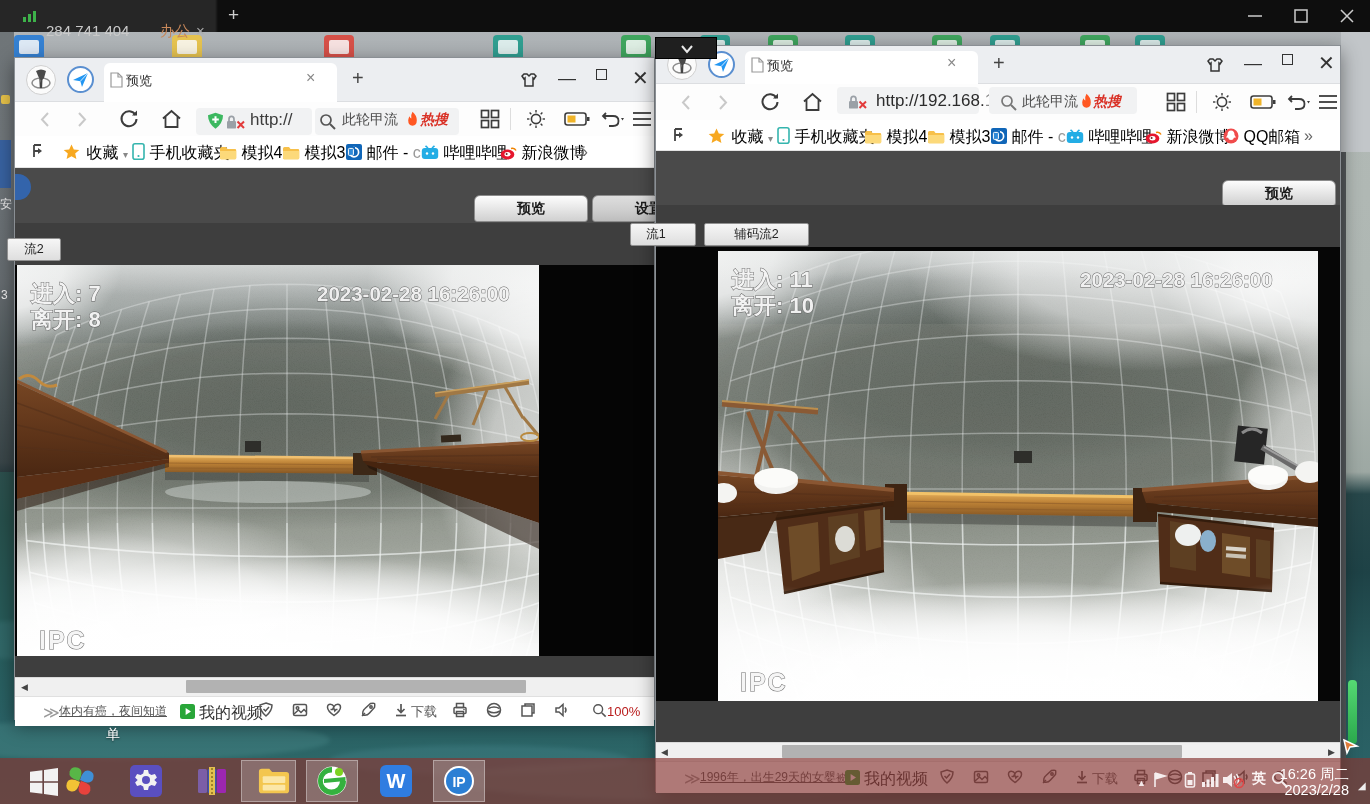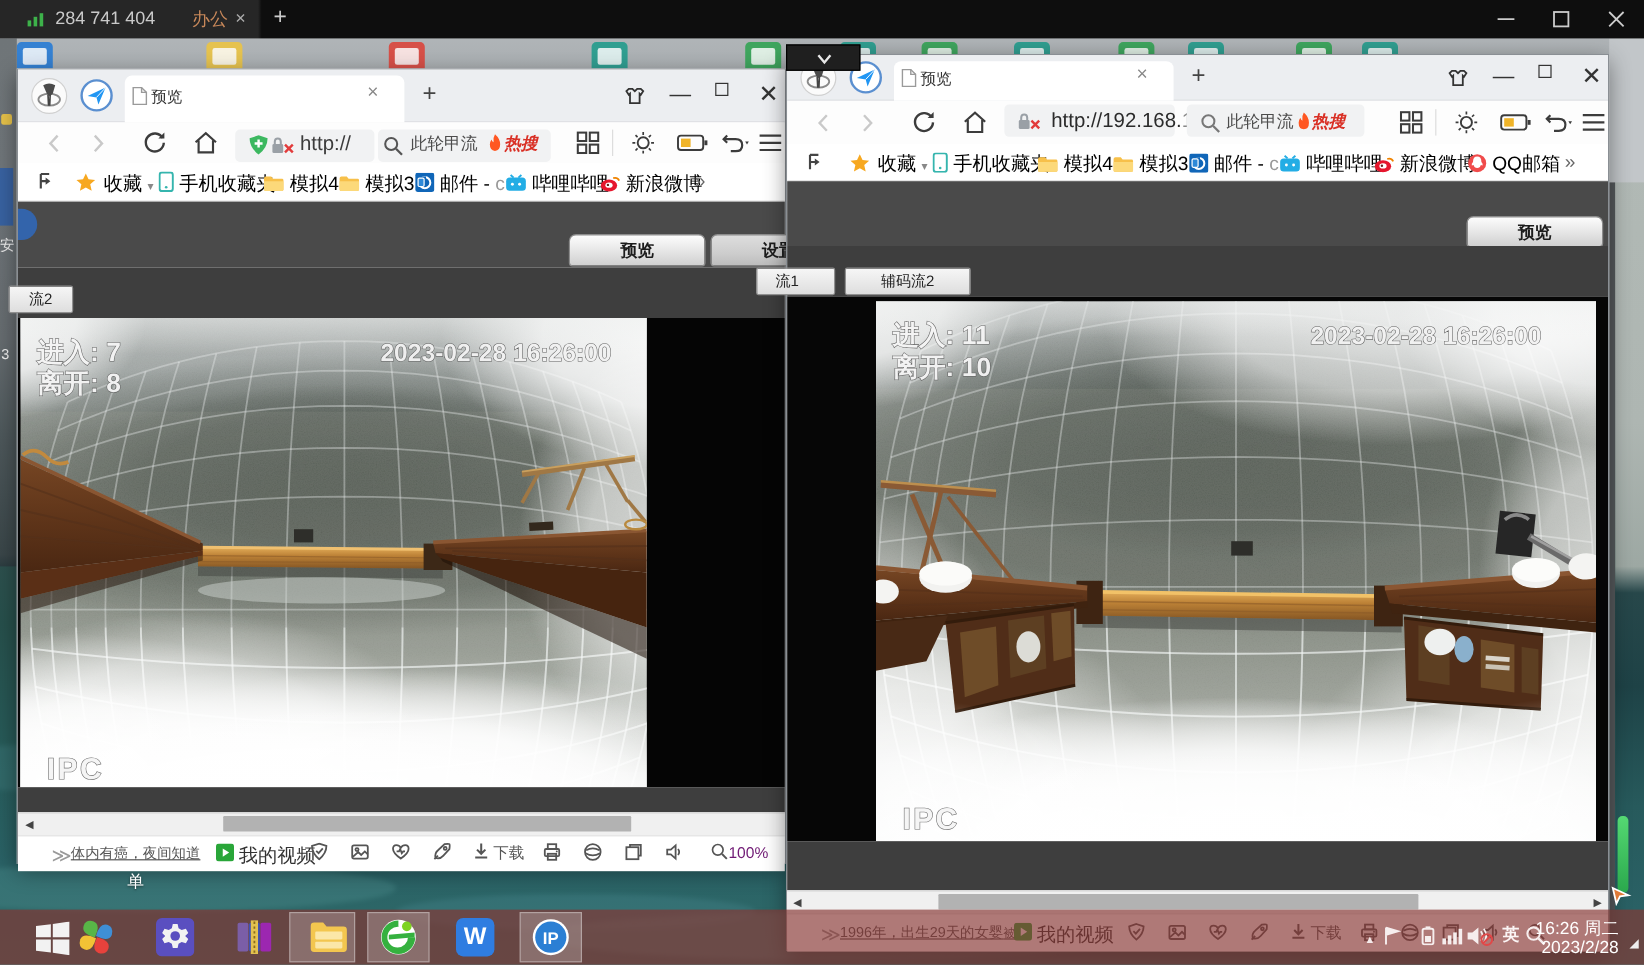--- a/index.html
+++ b/index.html
@@ -3,21 +3,21 @@
 *{margin:0;padding:0;box-sizing:border-box}
 html,body{width:1370px;height:804px;overflow:hidden;font-family:"Liberation Sans",sans-serif}
 body{position:relative;background:#888}
 .abs{position:absolute}
 
 #wall{left:0;top:0;width:1370px;height:804px;
  background:linear-gradient(180deg,#b9bdc0 0,#a8adb0 60px,#8d9497 140px,#6b7478 220px,#4c5a5c 330px,#32504f 430px,#27504c 520px,#275a58 620px,#2a6266 720px,#2f6b68 804px)}
 .wave{position:absolute;border-radius:50%;filter:blur(2px)}
 
 #topbar{left:0;top:0;width:1370px;height:32px;background:linear-gradient(90deg,#262626 0,#262626 215px,#0e0e0e 218px,#0e0e0e 100%);color:#c9c9c9;font-size:15px}
-#topbar .t{position:absolute;top:7px}
+#topbar .t{position:absolute;top:22px}
 .winbtn{position:absolute;top:0;width:46px;height:32px}
 
 .bwin{background:#fff;box-shadow:0 6px 18px rgba(0,0,0,0.45);border:1px solid #8a8f94}
 .tbar{position:absolute;left:0;top:0;width:100%;background:#eceef1;border-bottom:1px solid #dcdee1}
 .tab{position:absolute;background:#fff;border-radius:6px 6px 0 0}
 .tabtx{font-size:13px;color:#333}
 .navrow{position:absolute;left:0;width:100%;background:#fdfdfd}
 .pill{position:absolute;background:#f1f2f3;border-radius:4px}
 .bkrow{position:absolute;left:0;width:100%;background:#fff;border-bottom:1px solid #e4e4e4;font-size:13px;color:#333}
 .bkit{position:absolute;top:8px;white-space:nowrap}
@@ -464,21 +464,21 @@
         <rect x="2" y="4" width="10" height="10" stroke="#555" fill="none" stroke-width="1.5"></rect>
         <path d="M5 4 L5 2 L14 2 L14 11 L12 11" stroke="#555" fill="none" stroke-width="1.5"></path>
       </svg></div>
     <div class="stit" style="top:644px;left:539px"><svg class="ic" width="16" height="16" viewBox="0 0 16 16">
         <path d="M2 6 L5 6 L9 2.5 L9 13.5 L5 10 L2 10 Z" stroke="#555" fill="none" stroke-width="1.5"></path>
         <path d="M11 5.5 Q13 8 11 10.5" stroke="#555" fill="none" stroke-width="1.5"></path>
       </svg></div>
     <div class="stit" style="top:644px;left:577px;color:#555"><svg class="ic" width="15" height="15" viewBox="0 0 17 17">
         <circle cx="7" cy="7" r="5" fill="none" stroke="#555" stroke-width="1.6"></circle>
         <path d="M11 11 L15.5 15.5" stroke="#555" stroke-width="1.8"></path>
-      </svg><span style="font-size:13px;color:#701a75">100%</span></div>
+      </svg><span style="font-size:13px;color:#b91c1c">100%</span></div>
   </div>
 <div class="abs" style="left:655px;top:37px;width:62px;height:22px;background:#1f1f1f;border:1px solid #000;z-index:5">
     <svg width="62" height="22">
       <path d="M26 8 L31 14 36 8" stroke="#e8e8e8" stroke-width="2" fill="none"></path>
     </svg>
   </div>
 <div class="abs bwin" style="left:655px;top:45px;width:686px;height:747px;z-index:4">
     <div class="tbar" style="height:38px"></div>
     <div class="abs" style="left:11px;top:4px;width:30px;height:30px;border-radius:50%;background:#fbfbfb;border:1px solid #d0d0d0">
       <svg width="28" height="28" viewBox="0 0 28 28">
@@ -620,21 +620,21 @@
         <circle cx="8" cy="8" r="7.5" fill="#f04b4b"></circle>
         <path d="M8 2.5 Q11.5 2.5 11.5 7 Q13 8.5 12.5 10 L11 9.5 Q10.5 12 8 12 Q5.5 12 5 9.5 L3.5 10 Q3 8.5 4.5 7 Q4.5 2.5 8 2.5Z" fill="#fff"></path>
       </svg> QQ邮箱</div>
     <div class="bkit" style="top:81px;left:648px;color:#666">»</div>
     <div class="pghead" style="left:0;top:105px;width:684px;height:54px"></div>
     <div class="pbtn" style="left:566px;top:134px;width:114px;height:26px;line-height:24px">预览</div>
     <div class="pgstrip" style="left:0;top:159px;width:684px;height:42px"></div>
     <div class="sbtn" style="left:-26px;top:177px;width:66px;height:23px;line-height:21px;text-align:center;padding-right:14px">流1</div>
     <div class="sbtn" style="left:48px;top:177px;width:105px;height:23px;line-height:21px">辅码流2</div>
     <div class="abs" style="left:0;top:201px;width:684px;height:454px;background:#060606"></div>
-    <div class="abs" style="left:74px;top:205px;width:508px;height:450px">
+    <div class="abs" style="left:62px;top:205px;width:508px;height:450px">
       <svg width="600" height="450" viewBox="0 0 600 450" style="display:block">
         <defs>
 <linearGradient id="wallR" x1="0" y1="0" x2="0" y2="1">
  <stop offset="0" stop-color="#b2b6b5"></stop>
  <stop offset="0.13" stop-color="#989e9c"></stop>
  <stop offset="0.36" stop-color="#7c837b"></stop>
  <stop offset="0.55" stop-color="#747b72"></stop>
  <stop offset="0.72" stop-color="#91978f"></stop>
  <stop offset="1" stop-color="#cfd3d1"></stop>
 </linearGradient>

